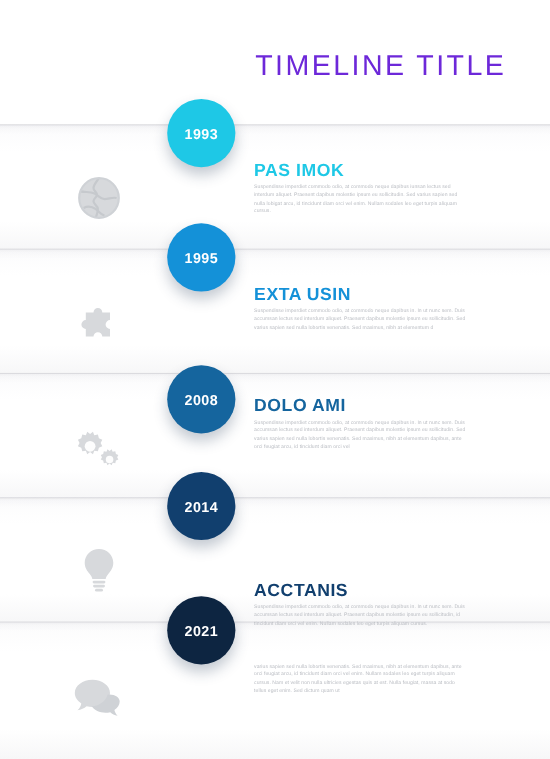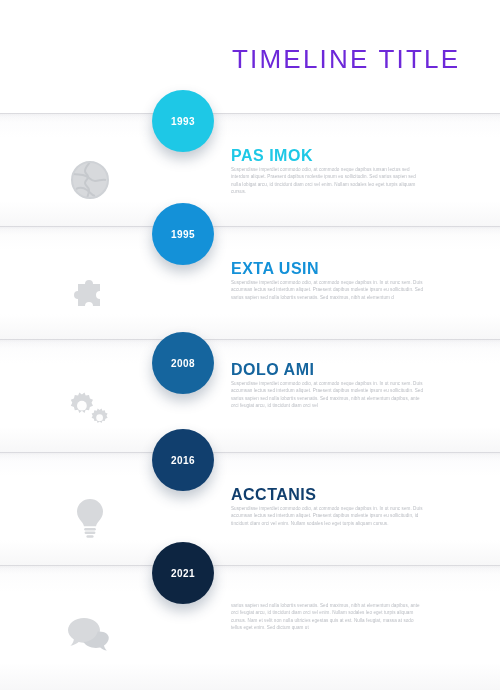--- a/index.html
+++ b/index.html
@@ -83,21 +83,21 @@
   .year-bubble {
     position: absolute;
     left: 152px;
     width: 62px;
     height: 62px;
     border-radius: 50%;
     display: flex;
     align-items: center;
     justify-content: center;
     color: #ffffff;
-    font-size: 10px;
+    font-size: 13px;
     font-weight: bold;
     letter-spacing: 0.4px;
     box-shadow: 0 7px 13px rgba(40,60,90,0.28);
   }
 
   
   .tl-text {
     position: absolute;
     left: 231px;
     width: 193px;
@@ -202,24 +202,24 @@
   <div class="tl-row" style="top:0;">
     <div class="tl-icon" style="top:491px;">
       <svg width="36" height="48" viewBox="0 0 36 48">
         <path fill="#d7d9dc" d="M18 4c-7.2 0-13 5.6-13 12.5 0 4.6 2.3 7.5 4.4 10 1.5 1.8 2.3 3 2.5 4.8h12.2c.2-1.8 1-3 2.5-4.8 2.1-2.5 4.4-5.4 4.4-10C31 9.6 25.2 4 18 4z"></path>
         <rect x="12.2" y="33" width="11.6" height="2.4" rx="1.2" fill="#d7d9dc"></rect>
         <rect x="12.6" y="36.6" width="10.8" height="2.4" rx="1.2" fill="#d7d9dc"></rect>
         <rect x="14.4" y="40.2" width="7.2" height="2.6" rx="1.3" fill="#d7d9dc"></rect>
       </svg>
     </div>
     <div class="year-bubble" style="top:429px;background:#113f6e;">
-      <span>2016</span>
+      <span>2014</span>
     </div>
     <div class="tl-text" style="top:489px;">
-      <div class="tl-heading" style="color:#113f6e;">ACCTANIS</div>
+      <div class="tl-heading" style="color:#113f6e;margin-top:43px;">ACCTANIS</div>
       <div class="tl-body">Suspendisse imperdiet commodo odio, at commodo neque dapibus in. In ut nunc sem. Duis accumsan lectus sed interdum aliquet. Praesent dapibus molestie ipsum eu sollicitudin, id tincidunt diam orci vel enim. Nullam sodales leo eget turpis aliquam cursus.</div>
     </div>
   </div>
 
   <div class="tl-row" style="top:0;">
     <div class="tl-icon" style="top:606px;">
       <svg width="50" height="40" viewBox="0 0 50 40">
         <path fill="#d7d9dc" d="M19 4C10.2 4 3 9.4 3 16.1c0 3.8 2.3 7.2 5.9 9.4-.4 2.4-1.7 4.6-3.5 6.2 3.3-.5 6.2-1.9 8.3-3.7 1.7.4 3.5.7 5.3.7 8.8 0 16-5.4 16-12.6C35 9.4 27.8 4 19 4z"></path>
         <path fill="#cfd2d6" d="M34.5 17.4c-.6 0-1.2 0-1.8.1-1.3 5.6-7.1 9.9-14.2 10.6 2.2 3.5 6.9 5.9 12.4 5.9 1.5 0 2.9-.2 4.3-.5 1.7 1.5 4 2.7 6.7 3.1-1.5-1.4-2.5-3.1-2.9-5.1 2.9-1.8 4.8-4.6 4.8-7.7 0-3.6-4-6.4-9.3-6.4z"></path>
       </svg>

